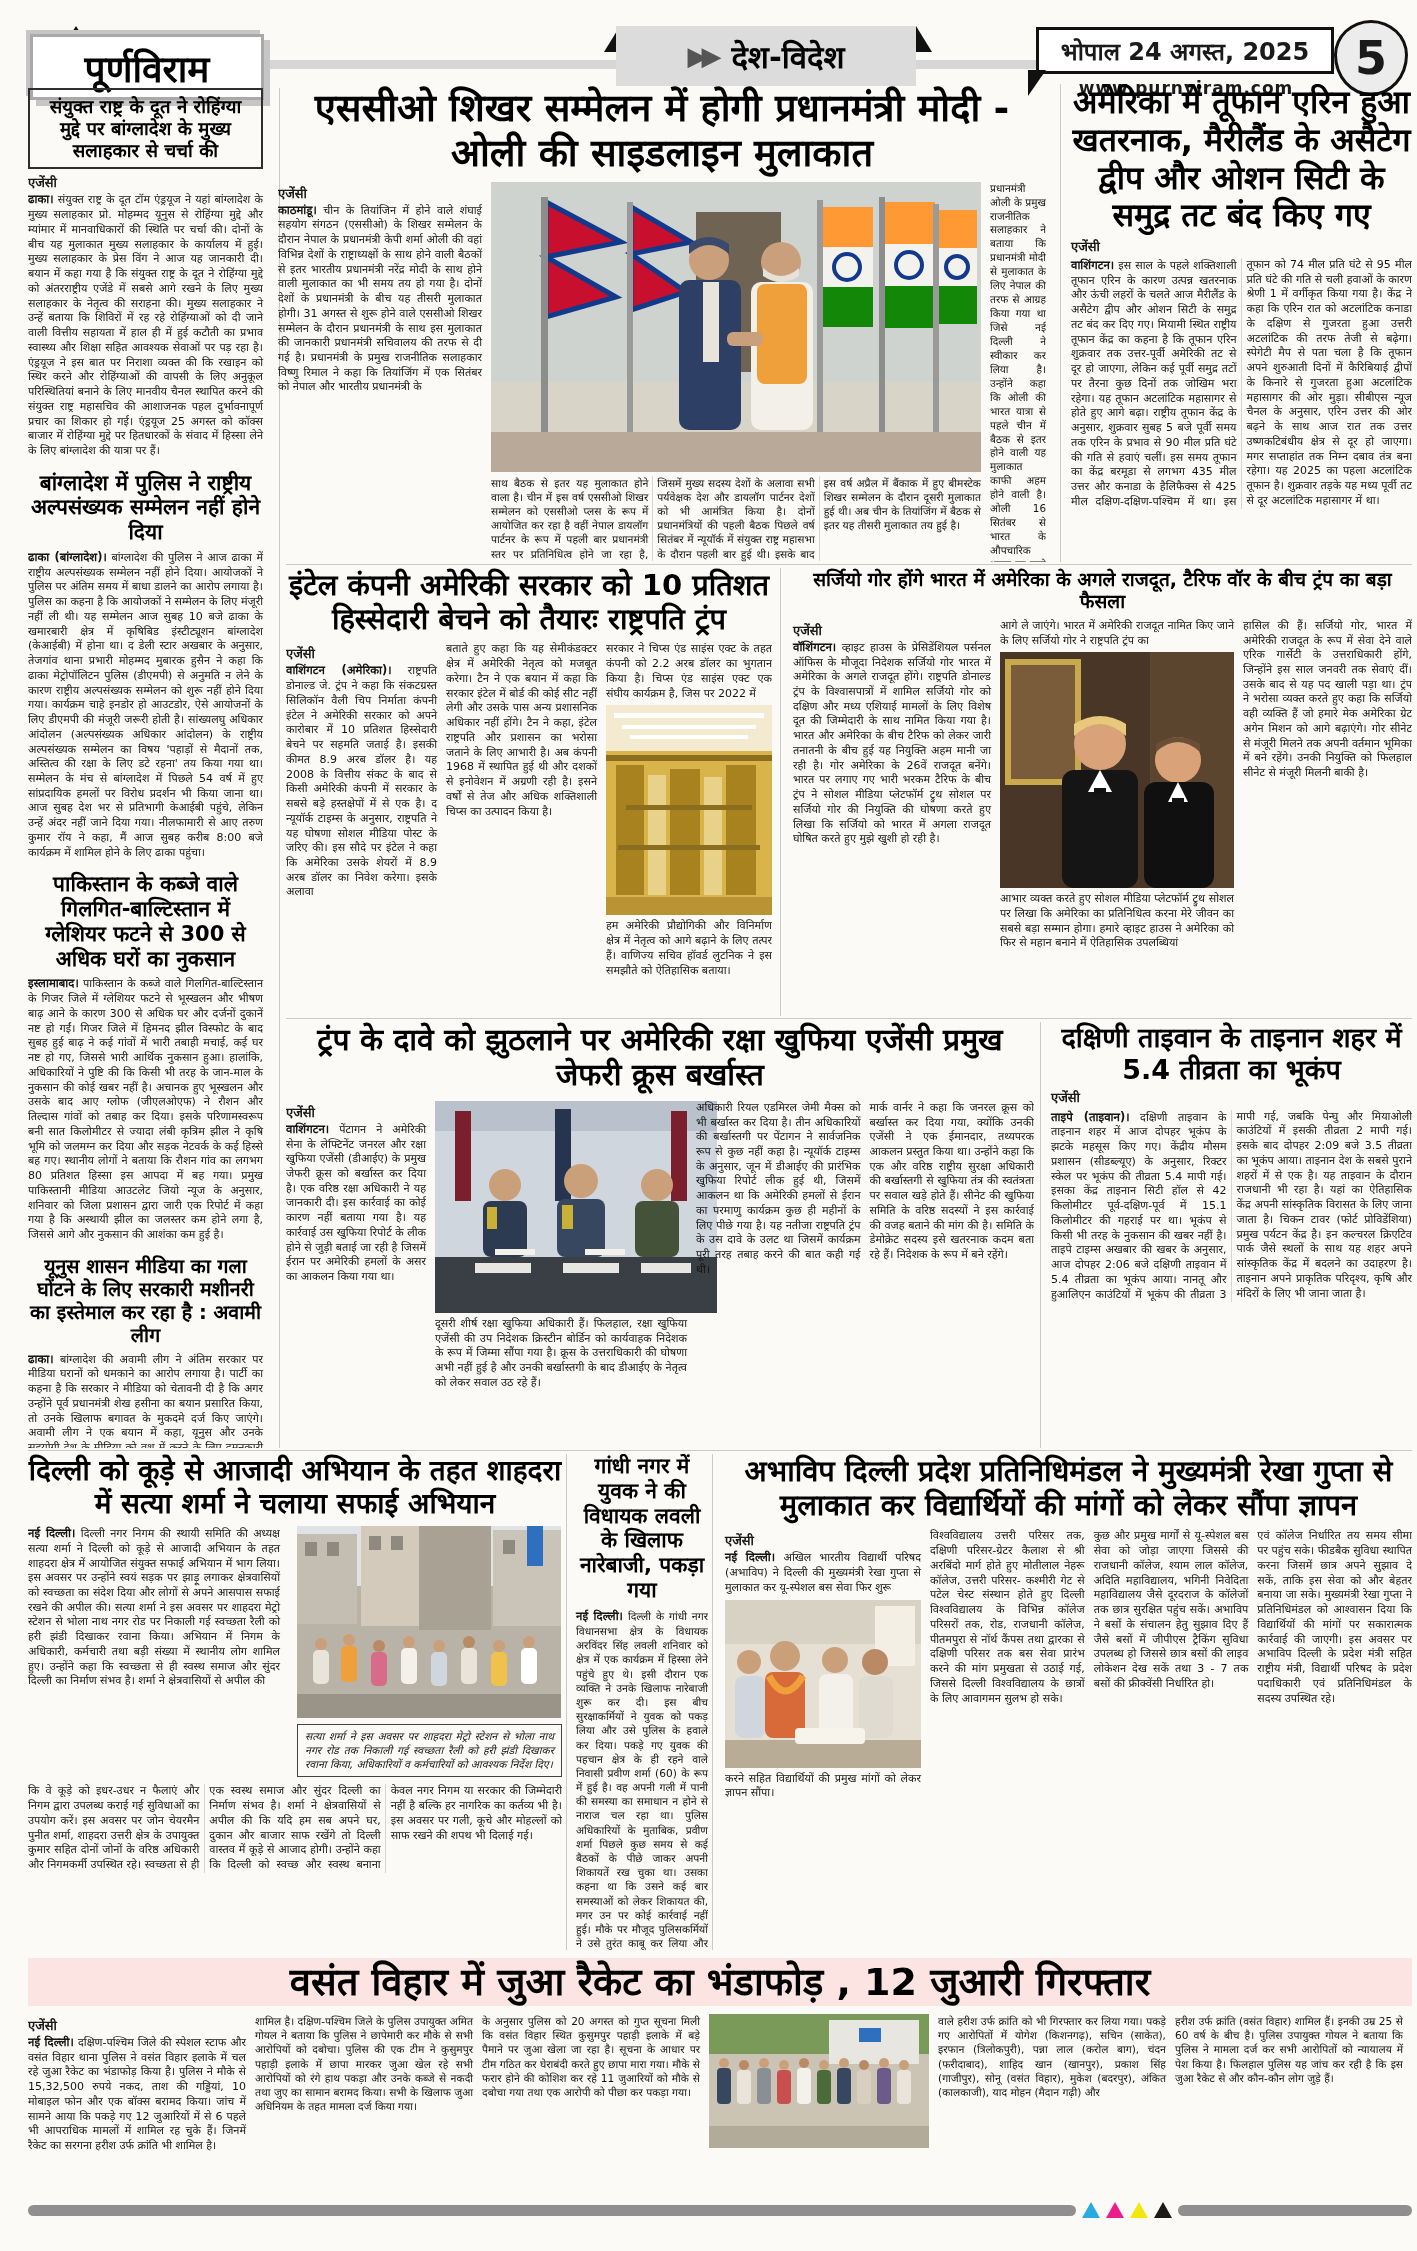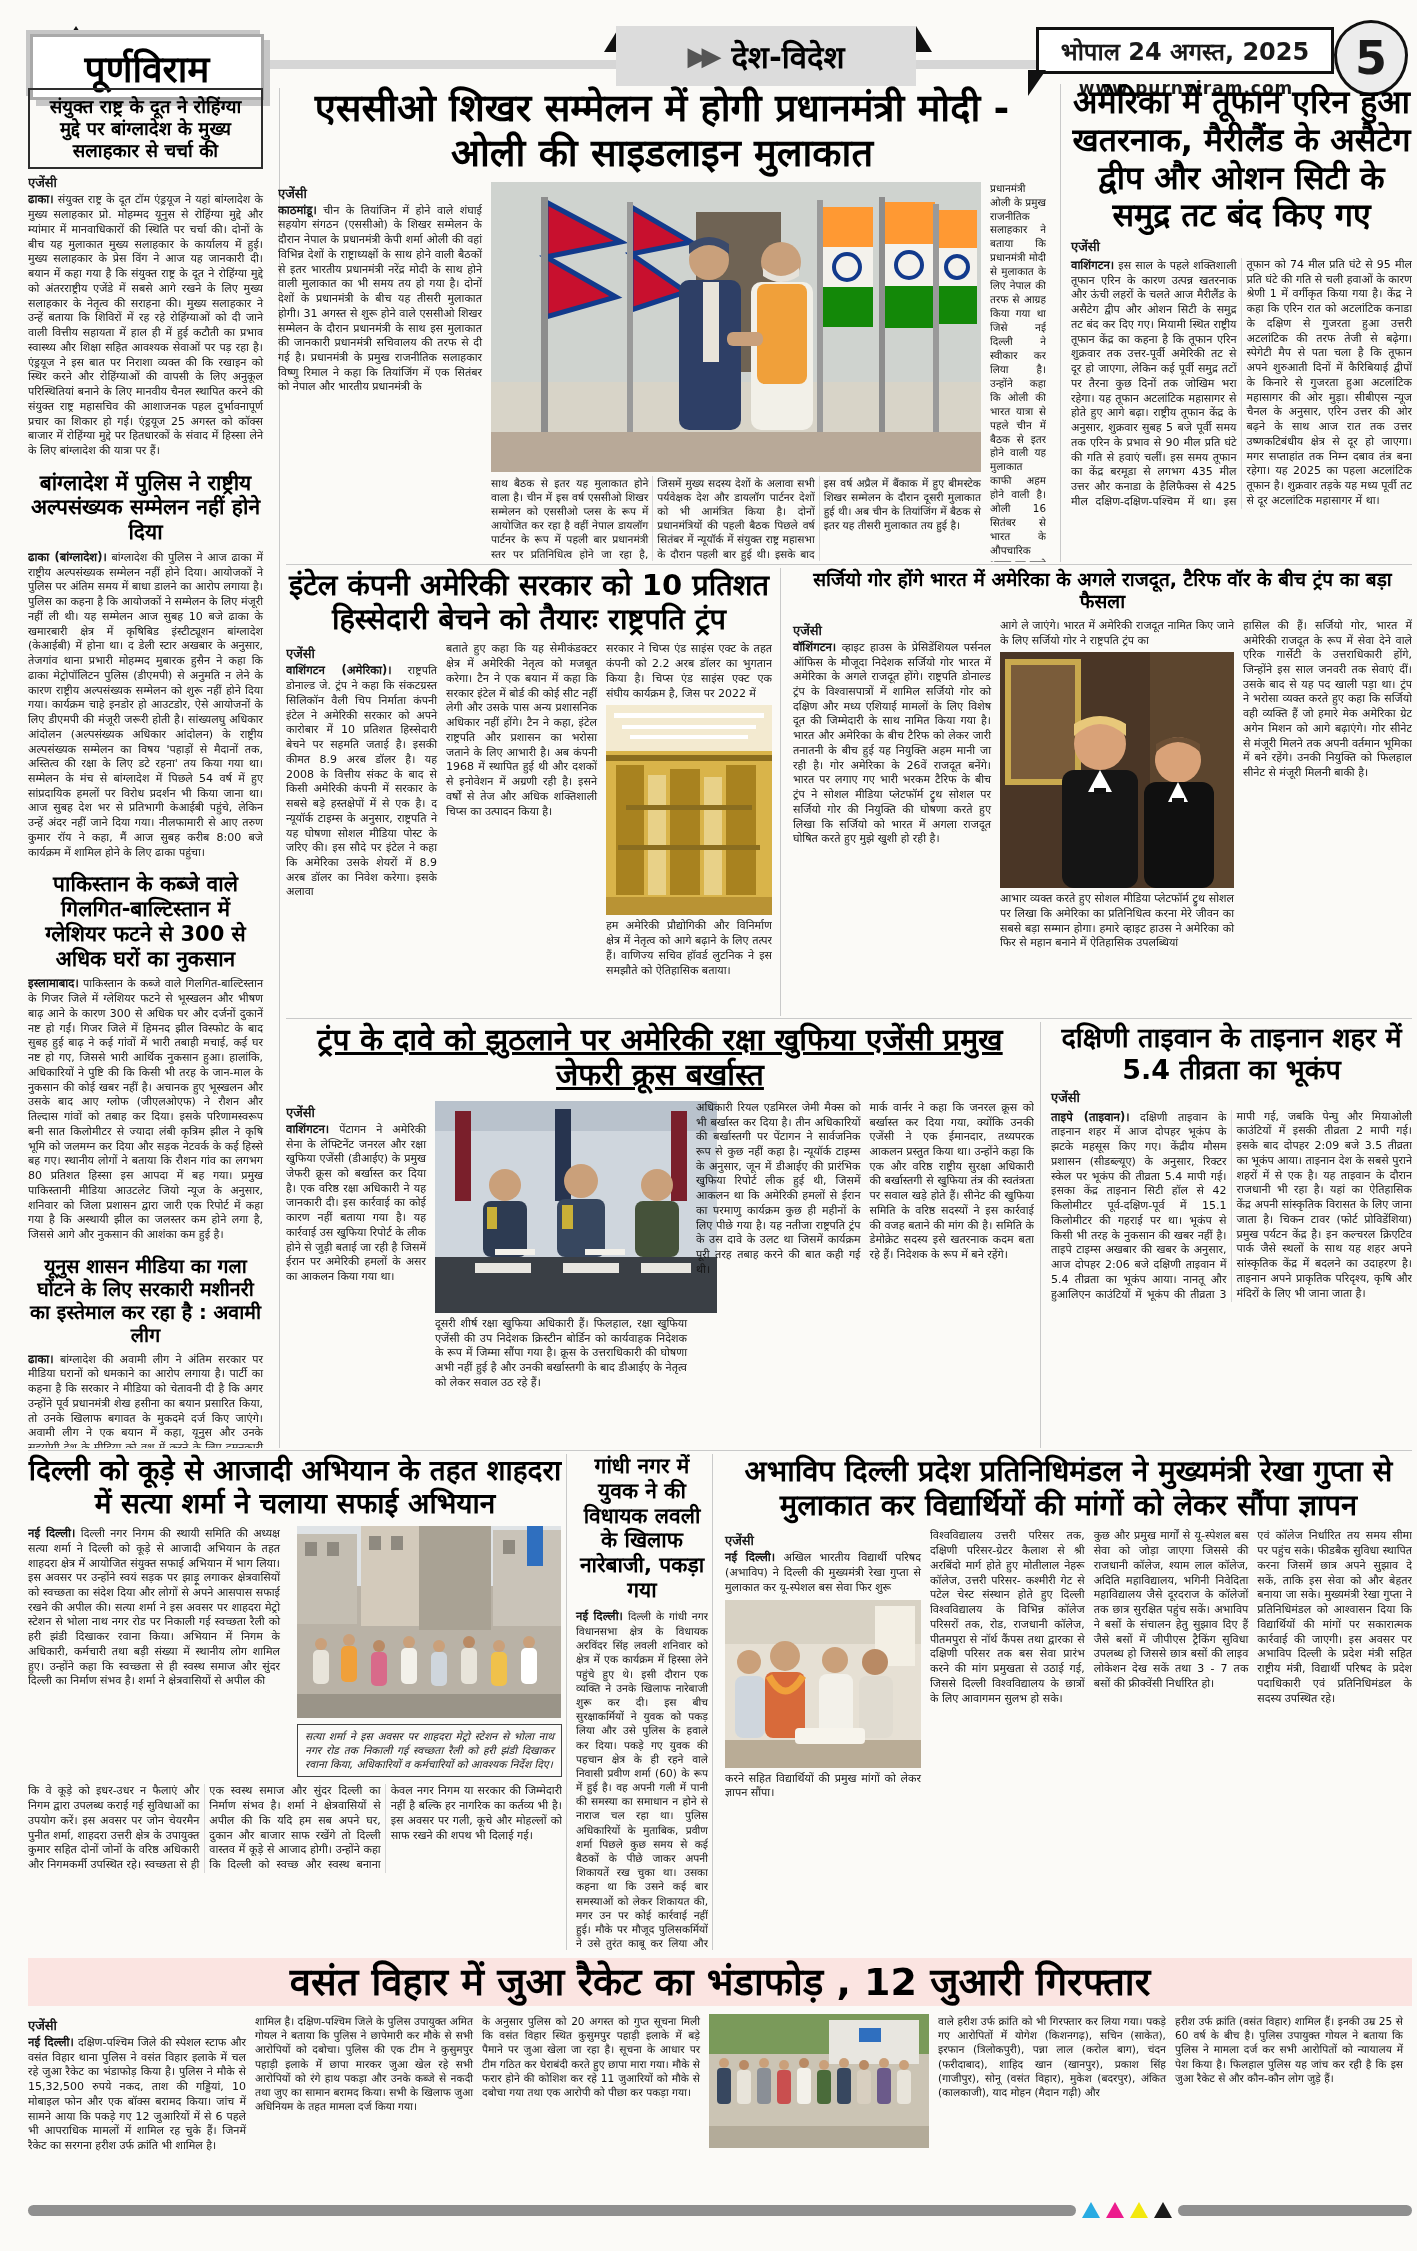--- a/index.html
+++ b/index.html
@@ -70,21 +70,21 @@
 
   
   #sergio { left:780px; top:568px; width:632px; height:448px; padding-left:12px; border-left:1px solid #c9c9c9; }
   #sergio .hl { font-size:19px; }
   #sergio .c1 { width:198px; }
   #sergio .stack { width:234px; }
   #sergio .c3 { flex:1; }
 
   
   #cruz { left:286px; top:1022px; width:748px; height:426px; }
-  #cruz .hl { font-size:30px; width:700px; margin:0 auto;text-decoration:underline; }
+  #cruz .hl { font-size:30px; width:700px; margin:0 auto; }
   #cruz .c1 { width:140px; }
   #cruz .stack { width:252px; }
   #cruz .c { flex:1; }
 
   
   #taiwan { left:1040px; top:1022px; width:372px; height:426px; padding-left:10px; border-left:1px solid #c9c9c9; }
   #taiwan .hl { font-size:27px; }
   #taiwan .cols2 { column-count:2; column-gap:10px; column-rule:1px solid #d5d5d5; margin-top:4px; }
 
   

